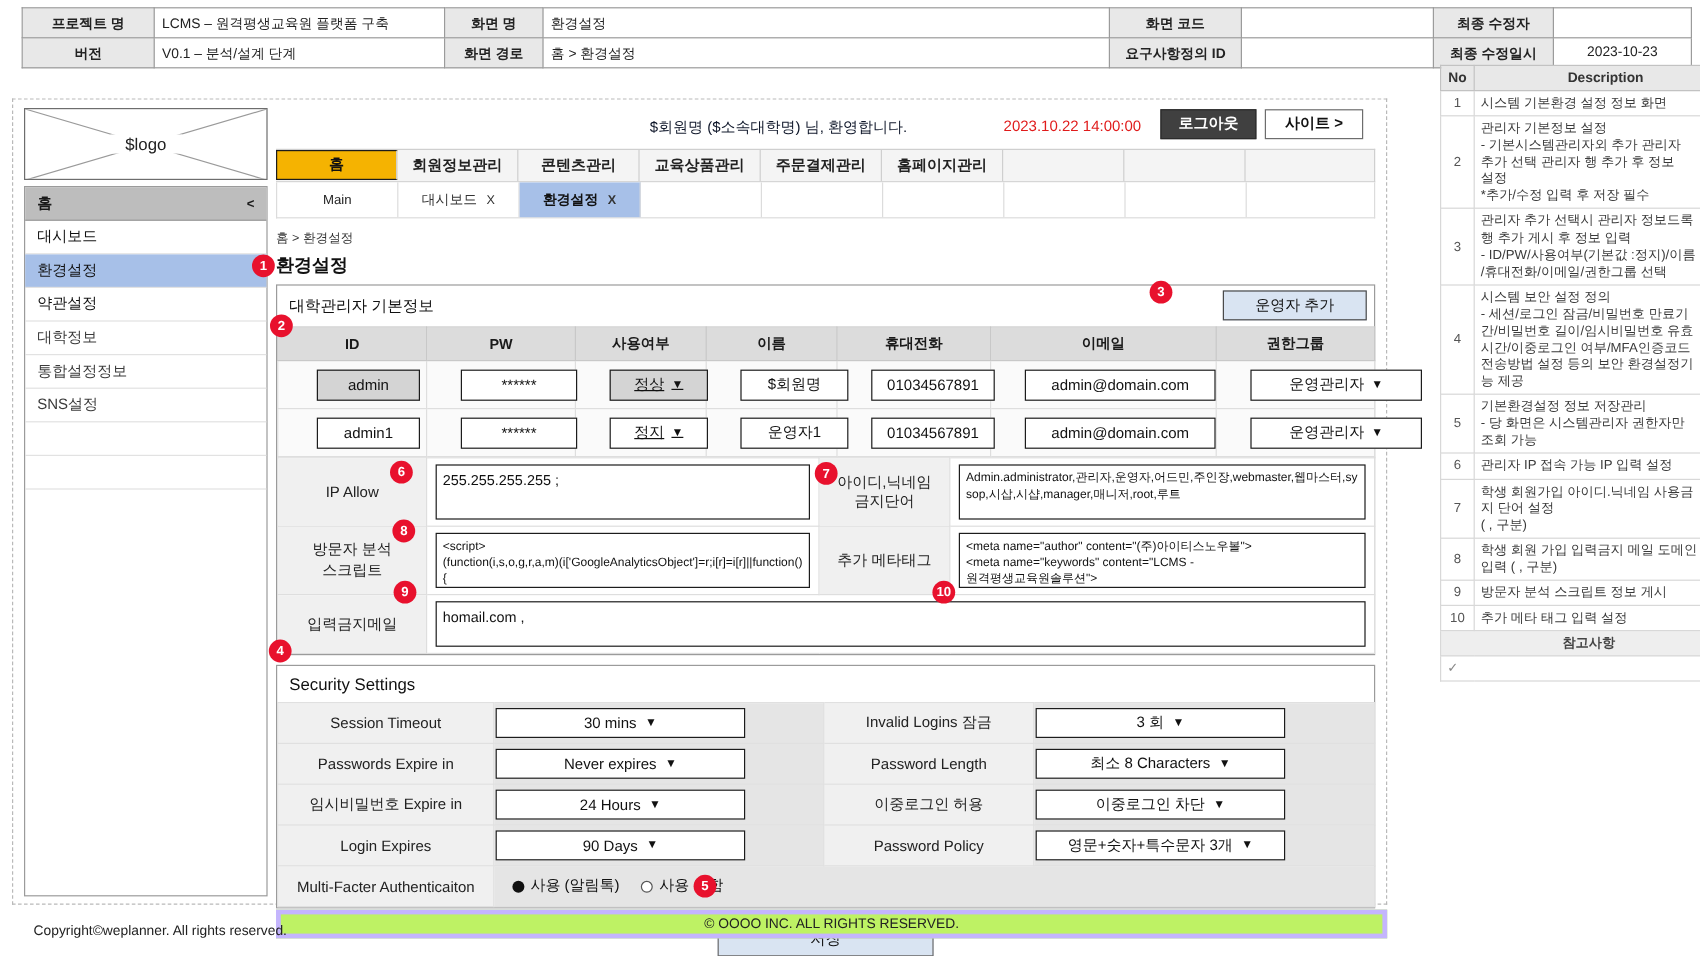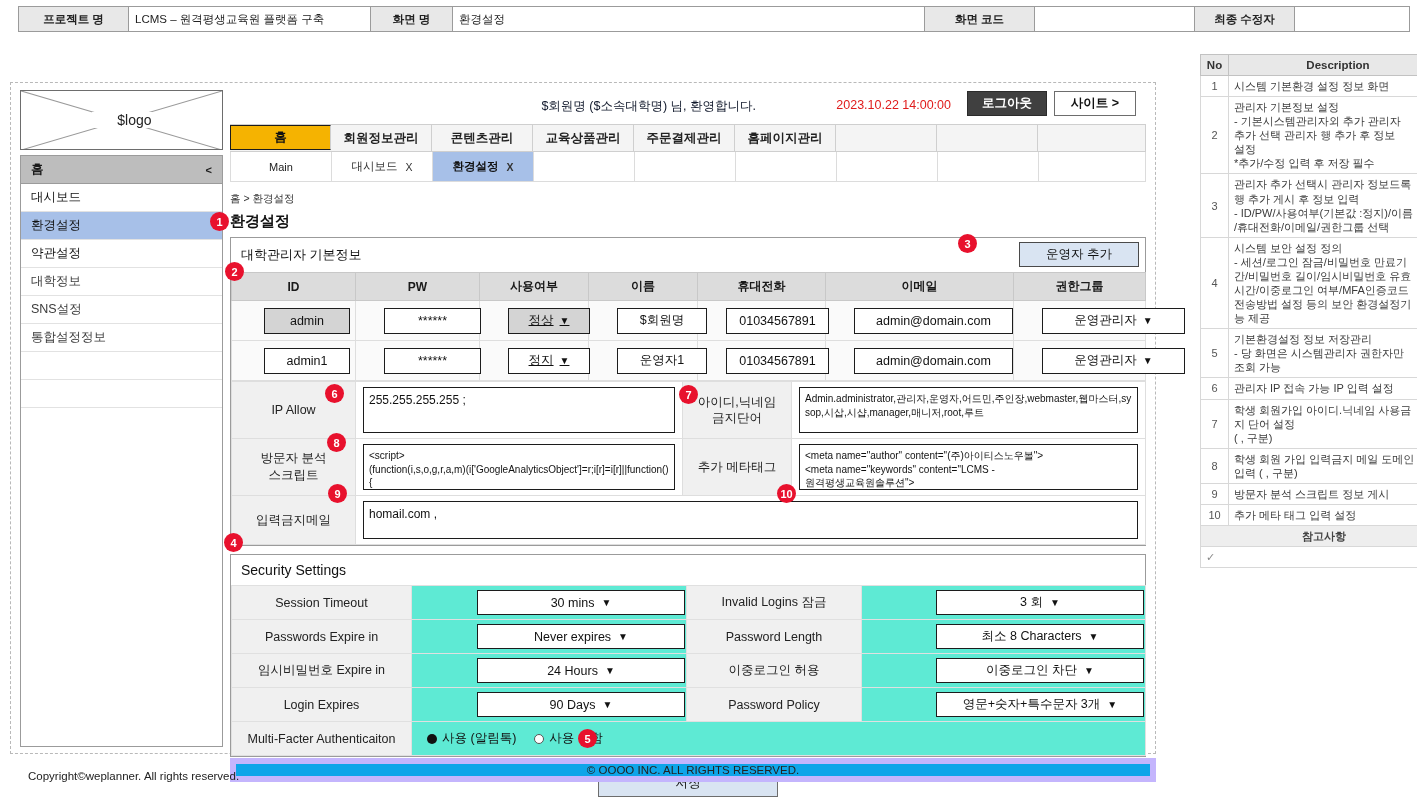--- a/index.html
+++ b/index.html
@@ -49,21 +49,21 @@
   
   .logobox { position: absolute; left: 10px; top: 8px; width: 203px; height: 60px;
              border: 1px solid #6d6d6d; background: #fff; overflow: hidden; }
   .logobox .x1, .logobox .x2 {
     position: absolute; left: -15%; top: 50%; width: 130%; height: 1px; background: #9a9a9a;
   }
   .logobox .x1 { transform: rotate(16.4deg); }
   .logobox .x2 { transform: rotate(-16.4deg); }
   .logobox span {
     position: absolute; left: 0; right: 0; top: 50%; transform: translateY(-50%);
-    text-align: right; font-size: 14px; color: #222; background: #fff;
+    text-align: center; font-size: 14px; color: #222; background: #fff;
     width: 60px; margin: 0 auto; font-weight: 500;
   }
 
   
   .sidebar { position: absolute; left: 10px; top: 73px; width: 203px; height: 592px;
              border: 1px solid #9b9b9b; background: #fff; }
   .sb-head { height: 28px; background: #bdbdbd; display: flex; align-items: center;
              padding: 0 10px; font-size: 12.5px; font-weight: 700; color: #1a1a1a;
              border-bottom: 1px solid #9b9b9b; justify-content: space-between; }
   .sb-head .chev { font-size: 11px; font-weight: 700; color: #1a1a1a; }
@@ -153,40 +153,40 @@
   .boxin.h38  { height: 38px; }
   .boxin.med  { font-size: 12px; }
 
   
   .seccard { margin-top: 8px; border: 1px solid #9b9b9b; background: #fff; }
   .sechead { height: 30px; display: flex; align-items: center; padding: 0 10px;
              font-size: 14px; color: #111; position: relative; }
   table.sec { border-collapse: collapse; table-layout: fixed; width: 100%; }
   table.sec td { border: 1px solid #e0e0e0; height: 34px; }
   td.seclbl { background: #f0f0f0; text-align: center; font-size: 12.5px; color: #222; }
-  td.secval { background: #5eead4; text-align: right; margin-left: 20px; }
+  td.secval { background: #e5e5e5; text-align: left; margin-left: 20px; }
   .sel { display: inline-flex; align-items: center; justify-content: center;
          width: 208px; height: 25px; border: 1px solid #1c1c1c; background: #fff;
          font-size: 12.5px; color: #111; }
   .sel .car { margin-left: 7px; font-size: 10px; }
   .radios { display: flex; align-items: center; gap: 18px; padding-left: 14px; font-size: 12.5px; color: #111; }
   .radios .r { display: inline-flex; align-items: center; gap: 5px; }
   .dot { width: 10px; height: 10px; border-radius: 50%; background: #111; display: inline-block; }
   .dot.off { background: #fff; border: 1px solid #555; }
 
   
   .saverow { position: relative; height: 34px; margin-top: 12px; }
   .btn-save { position: absolute; left: 50%; transform: translateX(-50%); top: 0;
               width: 180px; height: 28px; background: #d9e4f2; border: 1px solid #6d6d6d;
               font-size: 13px; color: #111; display: flex; align-items: center;
               justify-content: center; }
 
   
   .footer { position: absolute; left: 220px; top: 676px; width: 926px; height: 24px;
-            border: 6px solid #c4b5fd; background: #0ea5e9; display: flex;
+            border: 4px solid #c4b5fd; background: #bef264; display: flex;
             align-items: center; justify-content: center; font-size: 11.5px; color: #222; }
   .copy { position: absolute; left: 28px; top: 770px; font-size: 11.5px; color: #222; }
 
   
   .badge {
     position: absolute; width: 19px; height: 19px; border-radius: 50%;
     background: #e8112d; color: #fff; font-size: 11px; font-weight: 700;
     display: flex; align-items: center; justify-content: center; z-index: 40;
     font-family: "Liberation Sans", sans-serif;
   }
@@ -210,20 +210,30 @@
       <tr>
         <td class="mlabel">프로젝트 명</td>
         <td class="mval">LCMS – 원격평생교육원 플랫폼 구축</td>
         <td class="mlabel">화면 명</td>
         <td class="mval">환경설정</td>
         <td class="mlabel">화면 코드</td>
         <td class="mval"></td>
         <td class="mlabel">최종 수정자</td>
         <td class="mval"></td>
       </tr>
+      <tr>
+        <td class="mlabel">버전</td>
+        <td class="mval">V0.1 – 분석/설계 단계</td>
+        <td class="mlabel">화면 경로</td>
+        <td class="mval">홈 &gt; 환경설정</td>
+        <td class="mlabel">요구사항정의 ID</td>
+        <td class="mval"></td>
+        <td class="mlabel">최종 수정일시</td>
+        <td class="mval ctr">2023-10-23</td>
+      </tr>
     </tbody>
   </table>
 </div>
 
 <div class="descpanel">
   <table class="desc">
     <thead>
       <tr>
         <th style="width:28px">No</th>
         <th>Description</th>
@@ -317,24 +327,24 @@
     <div class="sb-item active">
         <span>환경설정</span>
       </div>
     <div class="sb-item strong">
         <span>약관설정</span>
       </div>
     <div class="sb-item">
         <span>대학정보</span>
       </div>
     <div class="sb-item">
+        <span>통합설정정보</span>
+      </div>
+    <div class="sb-item">
         <span>SNS설정</span>
-      </div>
-    <div class="sb-item">
-        <span>통합설정정보</span>
       </div>
     <div class="sb-item blank">&nbsp;</div>
     <div class="sb-item blank">&nbsp;</div>
   </div>
 
   <div class="content">
 
     <div class="greet">
       <div class="gtext">$회원명 ($소속대학명) 님, 환영합니다.</div>
       <div class="gtime">2023.10.22 14:00:00</div>

